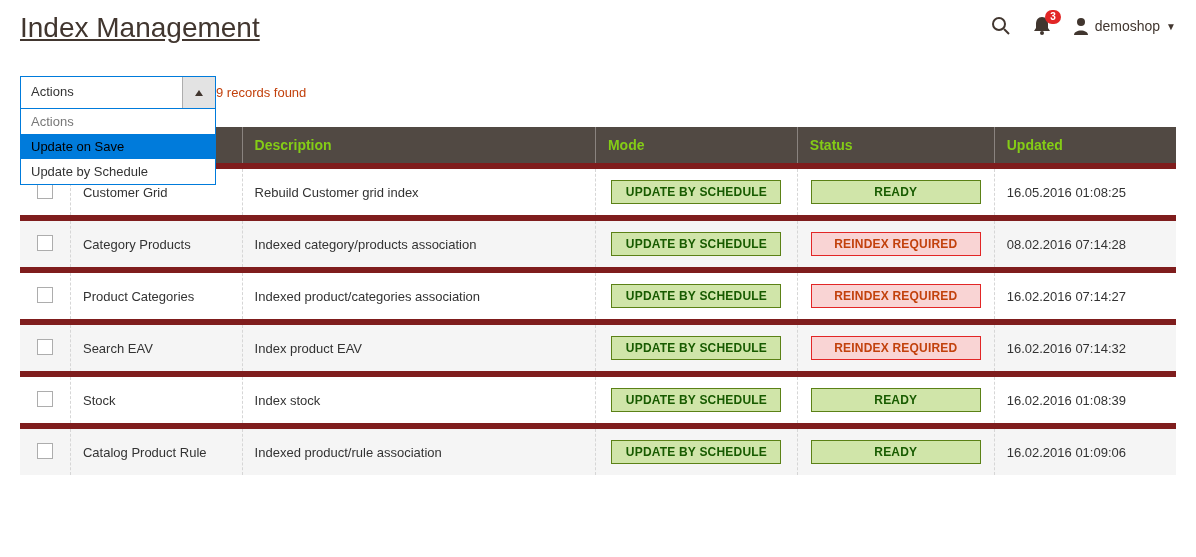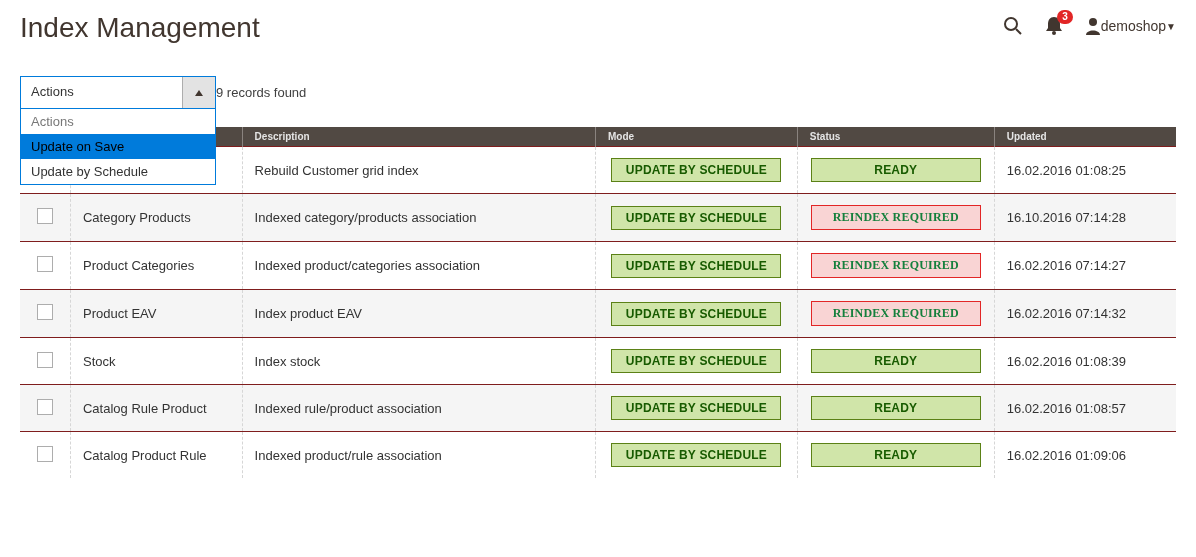--- a/index.html
+++ b/index.html
@@ -1,53 +1,53 @@
 <!DOCTYPE html>
 <html><head>
 <meta charset="utf-8">
 <style>
 * { margin: 0; padding: 0; box-sizing: border-box; }
 body { font-family: 'Helvetica Neue', Arial, sans-serif; font-size: 14px; color: #333; background: #fff; }
 .page { width: 1196px; height: 557px; position: relative; padding: 12px 20px; }
 .header { display: flex; justify-content: space-between; align-items: flex-start; margin-bottom: 32px; }
-.page-title { font-size: 28px; font-weight: 300; color: #41362f; }
+.page-title { font-size: 28px; font-weight: 300; color: #41362f; text-decoration: underline; }
 .header-right { display: flex; align-items: center; gap: 22px; margin-top: 4px; }
 .icon-btn { cursor: pointer; display: flex; align-items: center; position: relative; }
 .badge { position: absolute; top: -6px; right: -10px; background: #e22626; color: #fff; border-radius: 10px; font-size: 10px; font-weight: 700; padding: 1px 5px; line-height: 1.2; }
-.user { display: flex; align-items: center; cursor: pointer; color: #41362f; }
+.user { display: flex; align-items: center; gap: 6px; cursor: pointer; color: #41362f; }
 .user .caret { font-size: 10px; }
 
 .toolbar { display: flex; align-items: center; margin-bottom: 18px; position: relative; }
 .actions-wrap { position: relative; width: 196px; }
 .actions-toggle { display: flex; align-items: stretch; height: 33px; border: 1px solid #007bdb; background: #fff; cursor: pointer; }
 .actions-toggle .lbl { flex: 1; padding: 7px 10px; color: #333; font-size: 13px; }
 .actions-toggle .arrow { width: 33px; border-left: 1px solid #adadad; background: #e3e3e3; display: flex; align-items: center; justify-content: center; }
 .actions-toggle .arrow svg { width: 8px; height: 6px; }
 .actions-menu { position: absolute; top: 33px; left: 0; right: 0; border: 1px solid #007bdb; border-top: none; background: #fff; z-index: 20; }
 .actions-menu .item { padding: 5px 10px; font-size: 13px; color: #777; cursor: pointer; }
 .actions-menu .item.selected { background: #007bdb; color: #000000; }
 .actions-menu .item.normal { color: #333; }
-.records { color: #404040; font-size: 13px; }
+.records { color: #c2410c; font-size: 13px; }
 
 .table { width: 100%; border-collapse: collapse; }
-.table thead th { background: #514943; color: #e5e5e5; text-align: left; font-weight: 600; font-size: 10px; padding: 4px 12px; border-right: 1px solid #8a837f; }
+.table thead th { background: #514943; color: #84cc16; text-align: left; font-weight: 600; font-size: 14px; padding: 10px 12px; border-right: 1px solid #8a837f; }
 .table thead th:last-child { border-right: none; }
-.table tbody td { padding: 11px 12px; border-top: 1px solid #7f1d1d; border-right: 1px dashed #d6d6d6; vertical-align: middle; font-size: 13px; }
+.table tbody td { padding: 11px 12px; border-top: 6px solid #7f1d1d; border-right: 1px dashed #d6d6d6; vertical-align: middle; font-size: 13px; }
 .table tbody td:last-child { border-right: none; }
 .table tbody tr:nth-child(even) { background: #f5f5f5; }
 .col-check { width: 50px; text-align: center; }
 .col-indexer { width: 170px; }
 .col-desc { width: 350px; }
 .col-mode { width: 200px; text-align: center; }
 .col-status { width: 185px; text-align: center; }
 .col-updated { width: 180px; }
 .chk { width: 16px; height: 16px; border: 1px solid #adadad; display: inline-block; cursor: pointer; background: #fff; }
 .pill { display: inline-block; width: 170px; padding: 4px 6px; font-size: 12px; font-weight: 700; text-align: center; border: 1px solid; letter-spacing: 0.2px; }
 .pill.green { background: #d0e5a9; border-color: #5b8116; color: #185b00; }
-.pill.red { background: #f9d4d4; border-color: #e22626; color: #15803d; font-family: Liberation Serif, serif; }
+.pill.red { background: #f9d4d4; border-color: #e22626; color: #c2410c; }
 </style>
 </head>
 <body>
 
 <div class="page">
   <div class="header">
     <h1 class="page-title">Index Management</h1>
     <div class="header-right">
       <span class="icon-btn">
         <svg width="20" height="20" viewBox="0 0 20 20">
@@ -103,64 +103,56 @@
         <th class="col-updated">Updated</th>
       </tr>
     </thead>
     <tbody id="tbody">
         <tr>
           <td class="col-check"><span class="chk"></span></td>
           <td>Customer Grid</td>
           <td>Rebuild Customer grid index</td>
           <td class="col-mode"><span class="pill green">UPDATE BY SCHEDULE</span></td>
           <td class="col-status"><span class="pill green">READY</span></td>
-          <td>16.02.2016 01:08:25</td>
+          <td>16.05.2016 01:08:25</td>
         </tr>
         <tr>
           <td class="col-check"><span class="chk"></span></td>
           <td>Category Products</td>
           <td>Indexed category/products association</td>
           <td class="col-mode"><span class="pill green">UPDATE BY SCHEDULE</span></td>
           <td class="col-status"><span class="pill red">REINDEX REQUIRED</span></td>
-          <td>16.10.2016 07:14:28</td>
+          <td>08.02.2016 07:14:28</td>
         </tr>
         <tr>
           <td class="col-check"><span class="chk"></span></td>
           <td>Product Categories</td>
           <td>Indexed product/categories association</td>
           <td class="col-mode"><span class="pill green">UPDATE BY SCHEDULE</span></td>
           <td class="col-status"><span class="pill red">REINDEX REQUIRED</span></td>
           <td>16.02.2016 07:14:27</td>
         </tr>
         <tr>
           <td class="col-check"><span class="chk"></span></td>
-          <td>Product EAV</td>
+          <td>Search EAV</td>
           <td>Index product EAV</td>
           <td class="col-mode"><span class="pill green">UPDATE BY SCHEDULE</span></td>
           <td class="col-status"><span class="pill red">REINDEX REQUIRED</span></td>
           <td>16.02.2016 07:14:32</td>
         </tr>
         <tr>
           <td class="col-check"><span class="chk"></span></td>
           <td>Stock</td>
           <td>Index stock</td>
           <td class="col-mode"><span class="pill green">UPDATE BY SCHEDULE</span></td>
           <td class="col-status"><span class="pill green">READY</span></td>
           <td>16.02.2016 01:08:39</td>
         </tr>
         <tr>
           <td class="col-check"><span class="chk"></span></td>
-          <td>Catalog Rule Product</td>
-          <td>Indexed rule/product association</td>
-          <td class="col-mode"><span class="pill green">UPDATE BY SCHEDULE</span></td>
-          <td class="col-status"><span class="pill green">READY</span></td>
-          <td>16.02.2016 01:08:57</td>
-        </tr>
-        <tr>
-          <td class="col-check"><span class="chk"></span></td>
           <td>Catalog Product Rule</td>
           <td>Indexed product/rule association</td>
           <td class="col-mode"><span class="pill green">UPDATE BY SCHEDULE</span></td>
           <td class="col-status"><span class="pill green">READY</span></td>
           <td>16.02.2016 01:09:06</td>
         </tr>
       </tbody>
   </table>
 </div>
 

